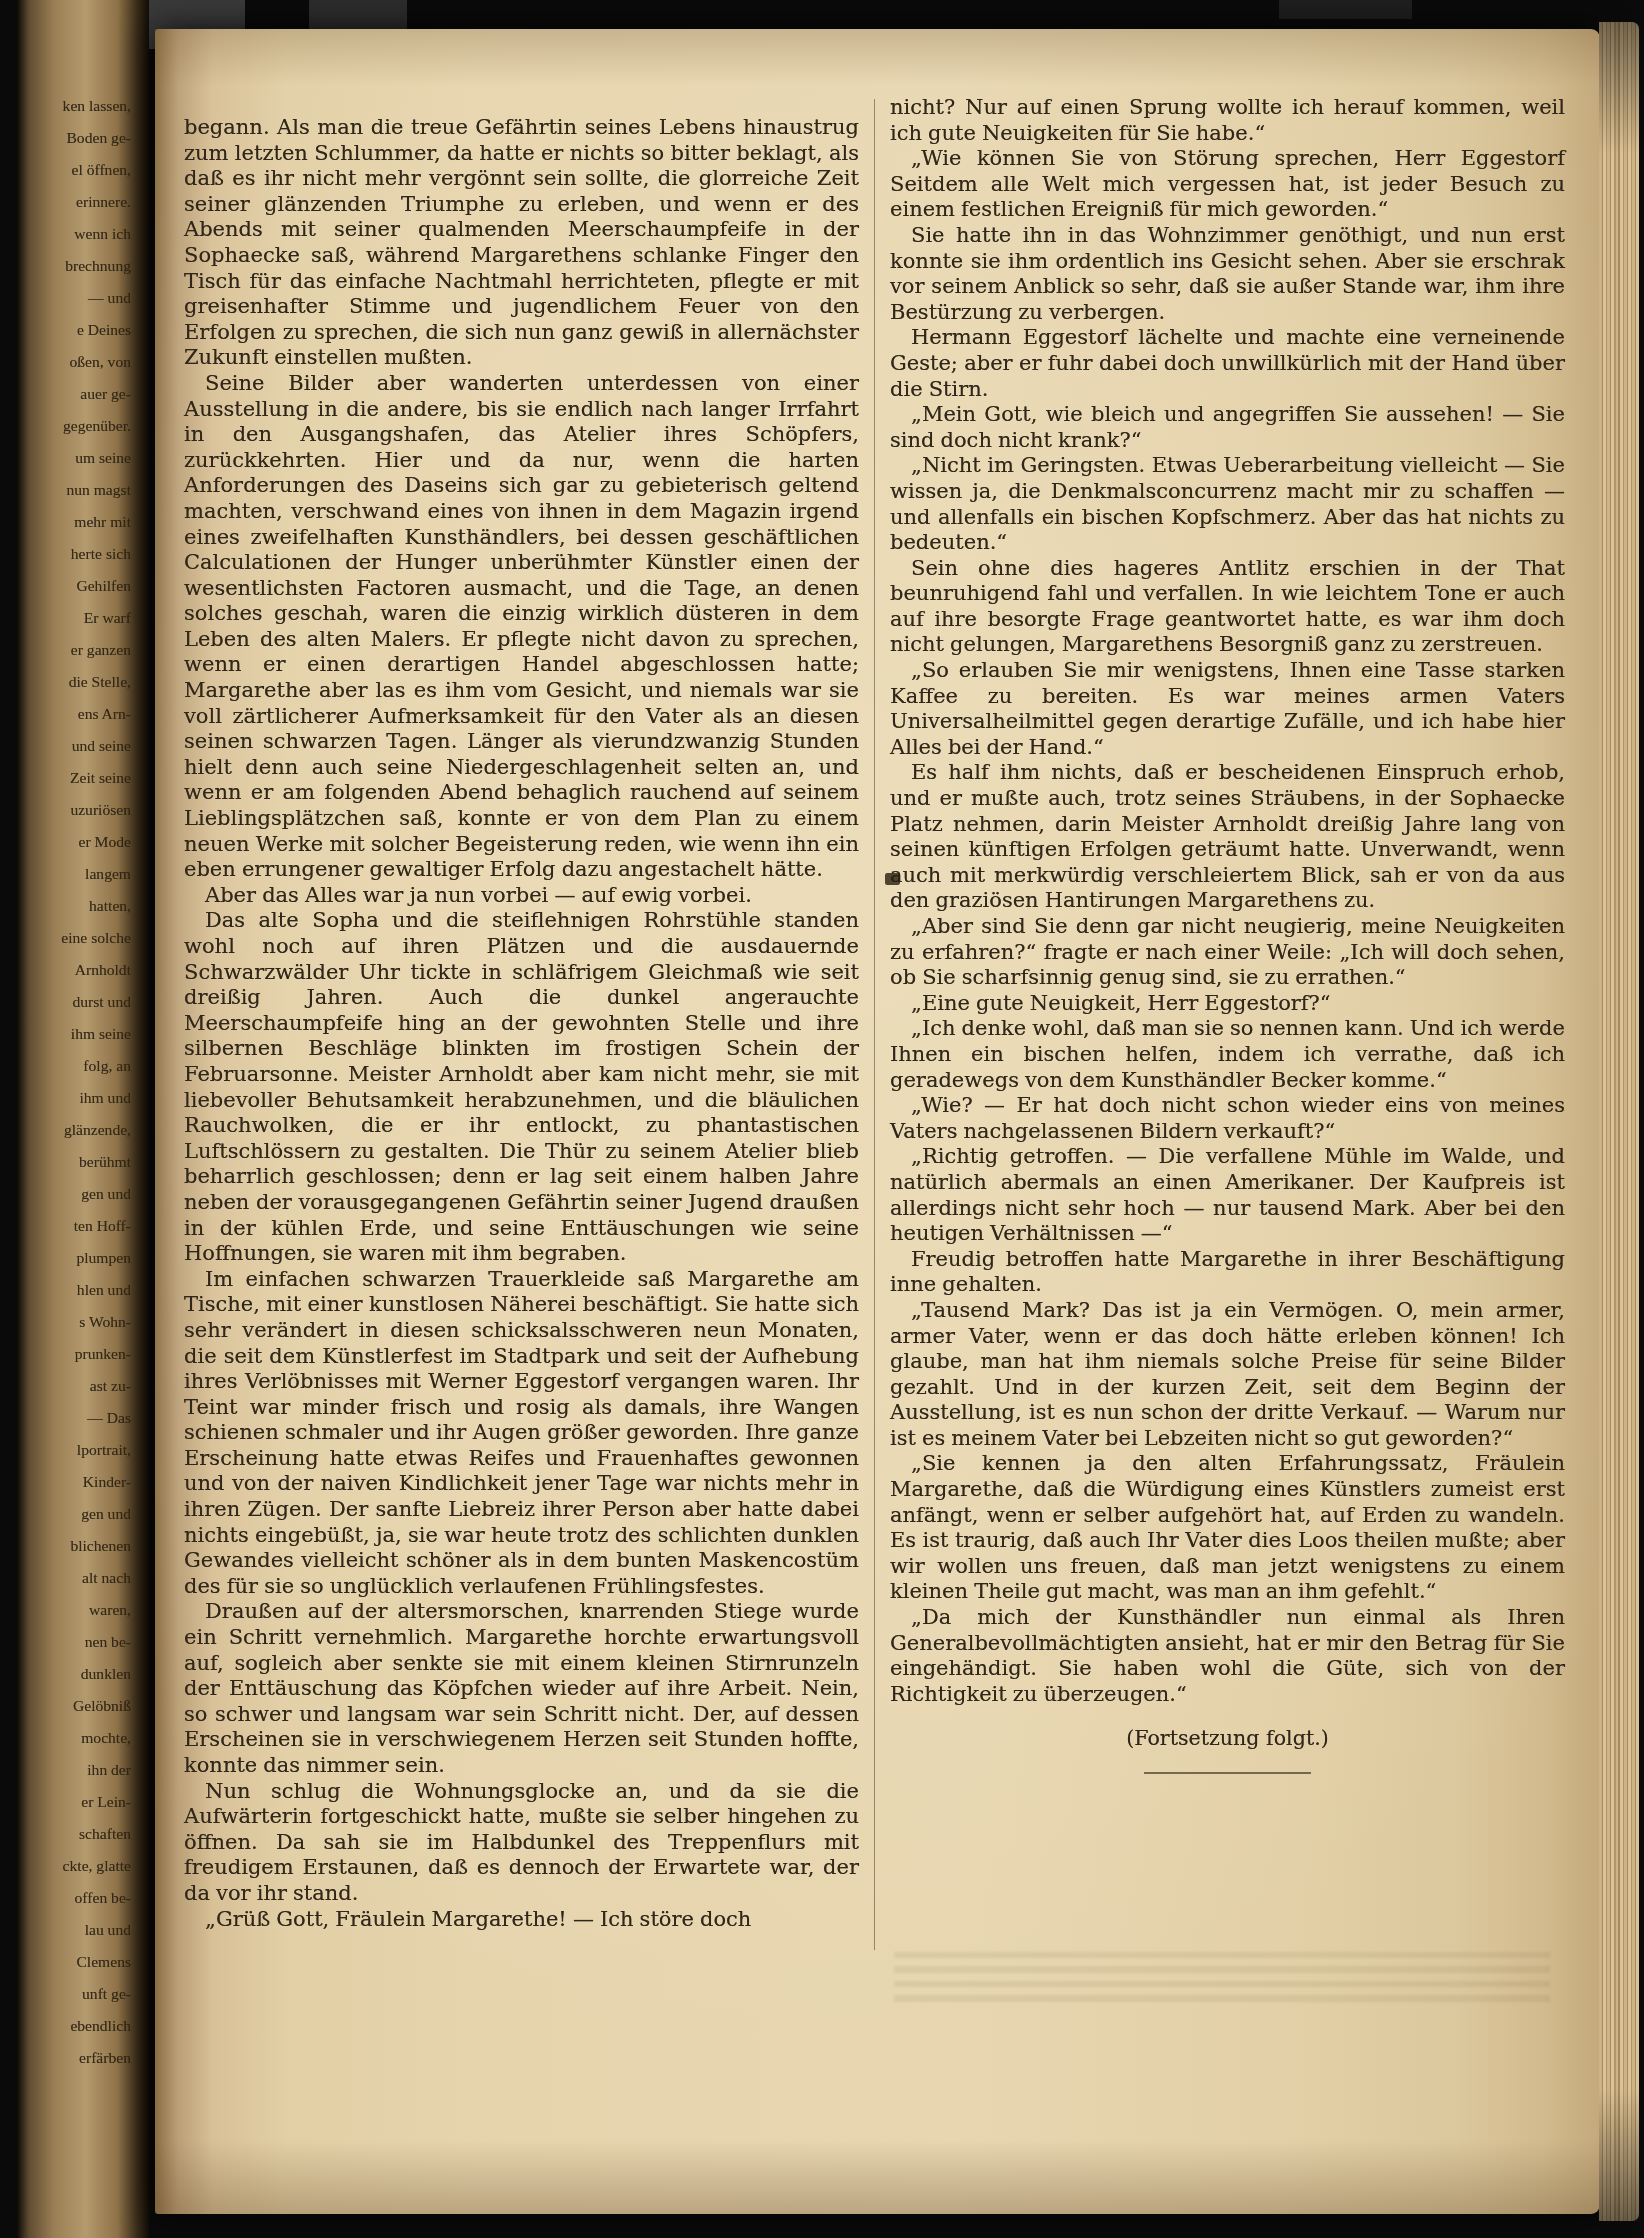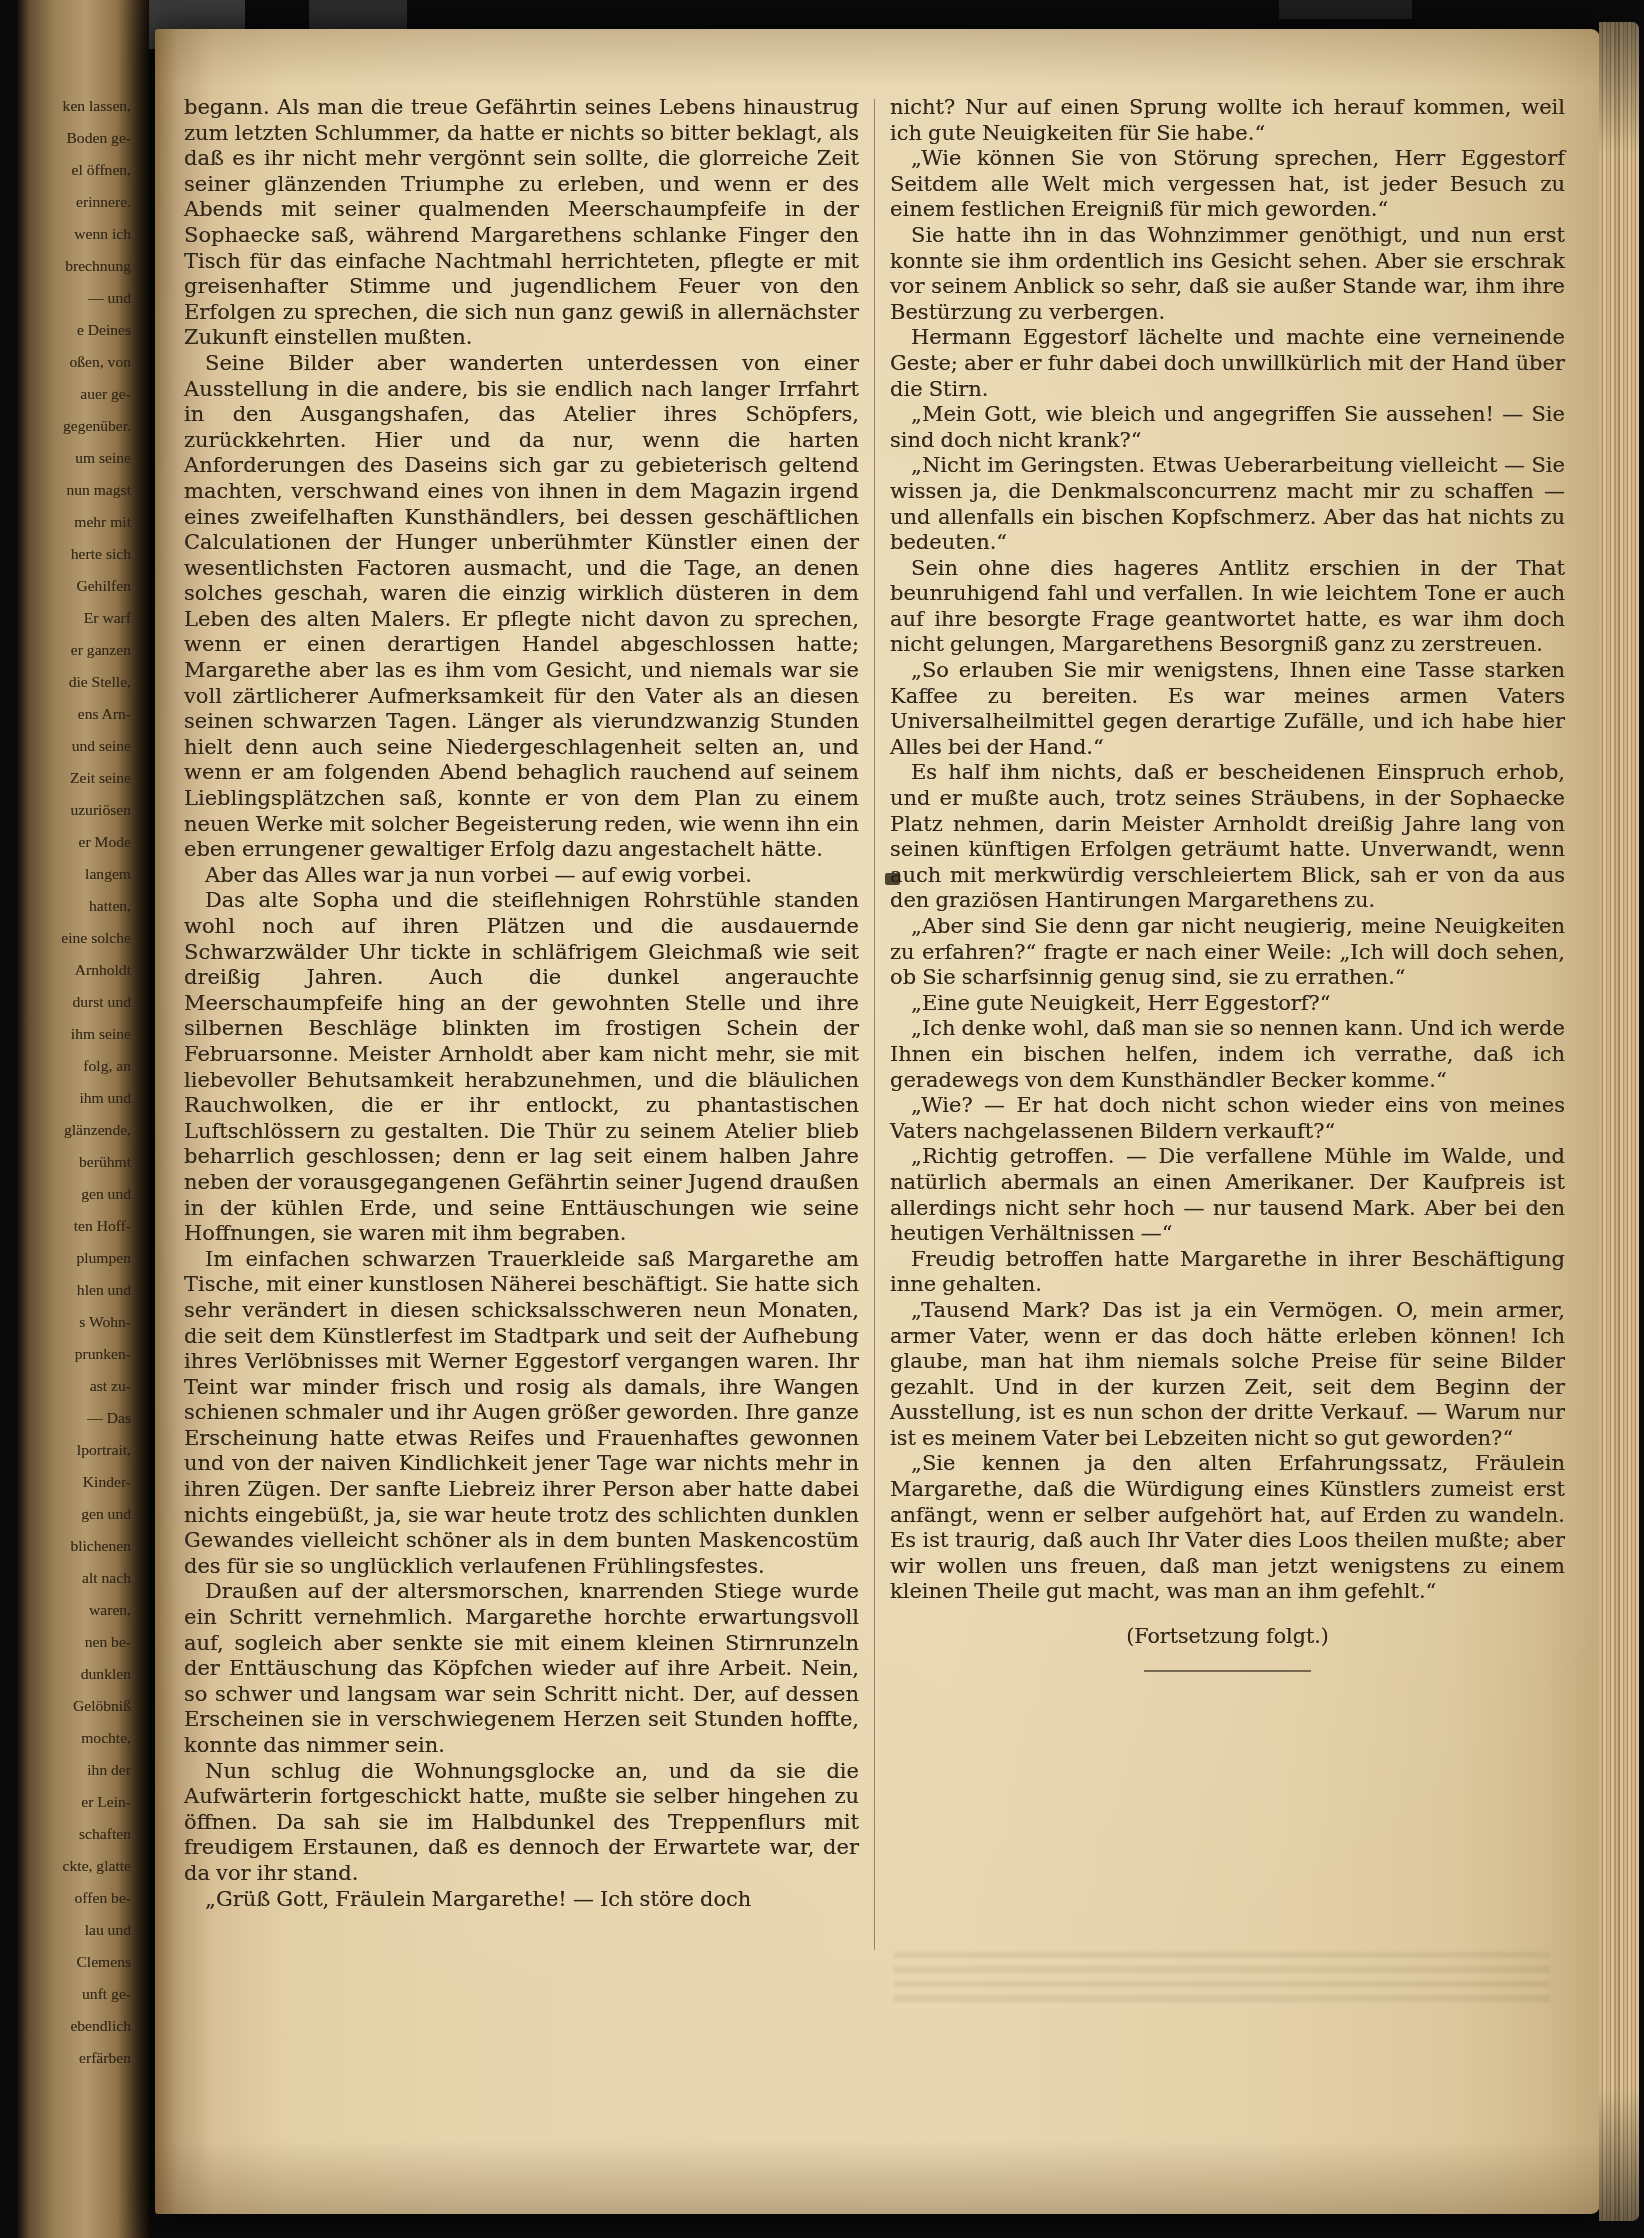--- a/index.html
+++ b/index.html
@@ -84,21 +84,21 @@
     text-shadow: -19px -9px 1.7px rgba(70,56,34,0.22);
   }
 
   
   .text-area {
     position: absolute;
     left: 29px; top: 66px;
     width: 1384px;
   }
   .col { position: absolute; top: 0; width: 675px; }
-  .col-left  { left: 0; }
+  .col-left  { left: 0; margin-top: 20px; }
   .col-right { left: 706px; }
   .col-rule {
     position: absolute;
     left: 690px; top: 4.4px;
     width: 1.1px; height: 1851px;
     background: rgba(66, 52, 32, 0.5);
   }
   .paras p {
     margin: 0;
     text-indent: 21px;
@@ -251,20 +251,21 @@
             <p>„So erlauben Sie mir wenigstens, Ihnen eine Tasse starken Kaffee zu bereiten. Es war meines armen Vaters Universalheilmittel gegen derartige Zufälle, und ich habe hier Alles bei der Hand.“</p>
             <p>Es half ihm nichts, daß er bescheidenen Einspruch erhob, und er mußte auch, trotz seines Sträubens, in der Sophaecke Platz nehmen, darin Meister Arnholdt dreißig Jahre lang von seinen künftigen Erfolgen geträumt hatte. Unverwandt, wenn auch mit merkwürdig verschleiertem Blick, sah er von da aus den graziösen Hantirungen Margarethens zu.</p>
             <p>„Aber sind Sie denn gar nicht neugierig, meine Neuigkeiten zu erfahren?“ fragte er nach einer Weile: „Ich will doch sehen, ob Sie scharfsinnig genug sind, sie zu errathen.“</p>
             <p>„Eine gute Neuigkeit, Herr Eggestorf?“</p>
             <p>„Ich denke wohl, daß man sie so nennen kann. Und ich werde Ihnen ein bischen helfen, indem ich verrathe, daß ich geradewegs von dem Kunsthändler Becker komme.“</p>
             <p>„Wie? — Er hat doch nicht schon wieder eins von meines Vaters nachgelassenen Bildern verkauft?“</p>
             <p>„Richtig getroffen. — Die verfallene Mühle im Walde, und natürlich abermals an einen Amerikaner. Der Kaufpreis ist allerdings nicht sehr hoch — nur tausend Mark. Aber bei den heutigen Verhältnissen —“</p>
             <p>Freudig betroffen hatte Margarethe in ihrer Beschäftigung inne gehalten.</p>
             <p>„Tausend Mark? Das ist ja ein Vermögen. O, mein armer, armer Vater, wenn er das doch hätte erleben können! Ich glaube, man hat ihm niemals solche Preise für seine Bilder gezahlt. Und in der kurzen Zeit, seit dem Beginn der Ausstellung, ist es nun schon der dritte Verkauf. — Warum nur ist es meinem Vater bei Lebzeiten nicht so gut geworden?“</p>
             <p>„Sie kennen ja den alten Erfahrungssatz, Fräulein Margarethe, daß die Würdigung eines Künstlers zumeist erst anfängt, wenn er selber aufgehört hat, auf Erden zu wandeln. Es ist traurig, daß auch Ihr Vater dies Loos theilen mußte; aber wir wollen uns freuen, daß man jetzt wenigstens zu einem kleinen Theile gut macht, was man an ihm gefehlt.“</p>
+            <p>„Da mich der Kunsthändler nun einmal als Ihren Generalbevollmächtigten ansieht, hat er mir den Betrag für Sie eingehändigt. Sie haben wohl die Güte, sich von der Richtigkeit zu überzeugen.“</p>
           </div>
         <div class="continuation">(Fortsetzung folgt.)</div>
         <div class="end-rule"></div>
       </div>
 
     </div>
 
     <div class="blotch"></div>
     <div class="bleed"></div>
 

